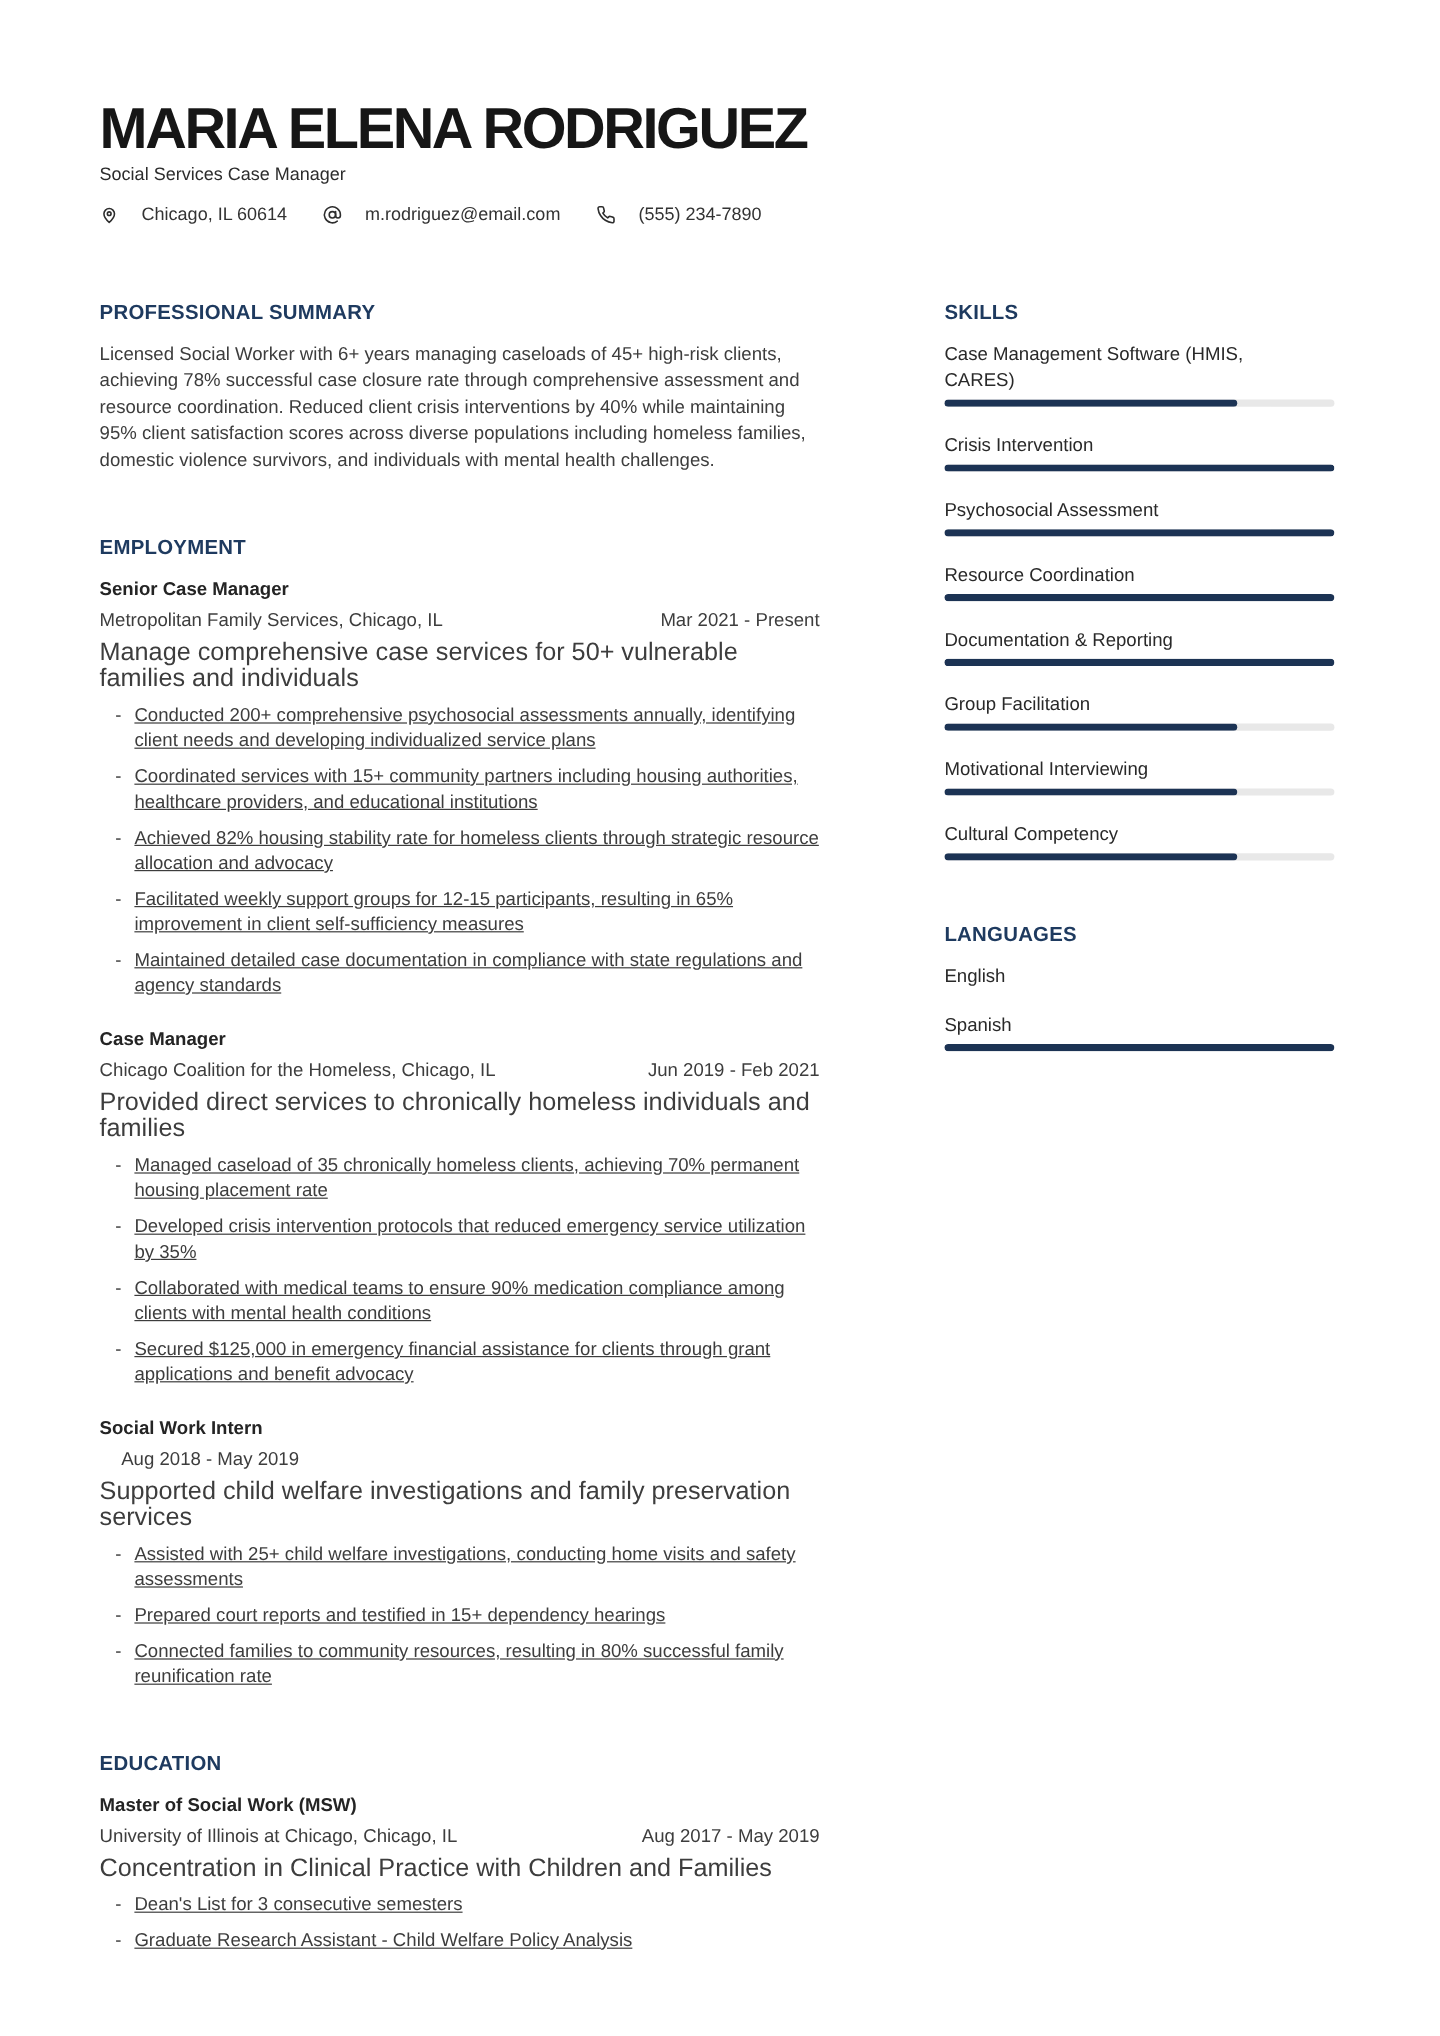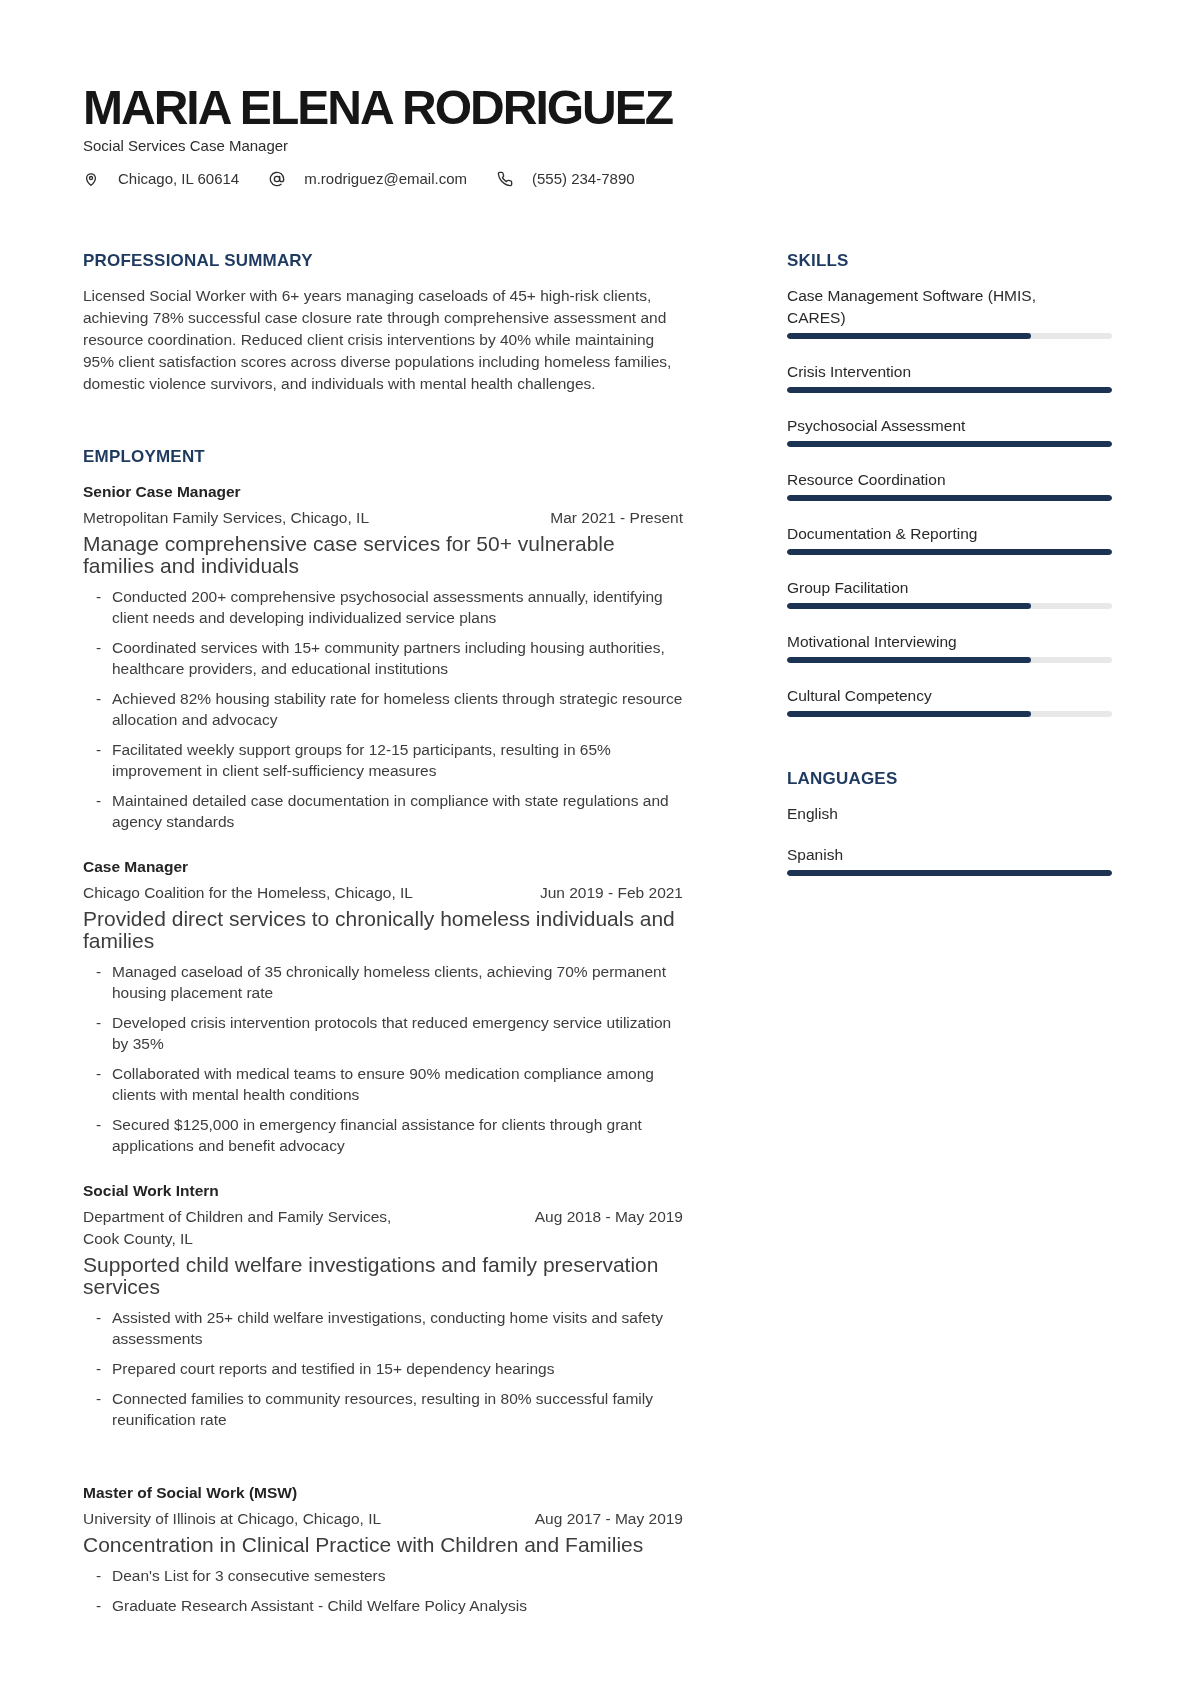--- a/index.html
+++ b/index.html
@@ -44,21 +44,21 @@
   
   .entry + .entry { margin-top:24px; }
   .job-title { font-size:15.5px; font-weight:700; color:#242424; line-height:22px; }
   .company-line { display:flex; justify-content:space-between; margin-top:4px; font-size:15.5px; line-height:22px;gap:28px; }
   .company { white-space:pre-line; }
   .dates { flex:none; margin-left:18px; text-align:right; }
   .entry-summary { margin-top:4px; font-size:21px; line-height:22px; }
   .bullets { margin-top:5px; }
   .bullet { display:flex; margin-top:9px; font-size:15.5px; line-height:21px; }
   .bullet .dash { flex:none; margin-left:13px; width:16px; }
-  .bullet .bullet-text { flex:1; }
+  .bullet .bullet-text { flex:1;text-decoration:underline; }
 
   
   .skill-item { margin-bottom:22px; }
   .skill-label { font-size:15.5px; line-height:22px; color:#292929; margin-bottom:4px; white-space:pre-line; }
   .bar-track { height:6px; background:var(--bar-track); border-radius:3px; overflow:hidden; }
   .bar-fill { height:100%; background:var(--bar-fill); border-radius:3px; }
   .lang-item { margin-bottom:19px; }
   .lang-item .bar-track { margin-top:4px; }
 </style>
 </head>
@@ -163,22 +163,20 @@
                 </div>
                 <div class="bullet">
                   <span class="dash">-</span>
                   <span class="bullet-text">Secured $125,000 in emergency financial assistance for clients through grant applications and benefit advocacy</span>
                 </div>
               </div>
             </div>
             <div class="entry">
               <div class="job-title">Social Work Intern</div>
               <div class="company-line">
-                <span class="company">Department of Children and Family Services,
-Cook County, IL</span>
                 <span class="dates">Aug 2018 - May 2019</span>
               </div>
               <div class="entry-summary">Supported child welfare investigations and family preservation services</div>
               <div class="bullets">
                 <div class="bullet">
                   <span class="dash">-</span>
                   <span class="bullet-text">Assisted with 25+ child welfare investigations, conducting home visits and safety assessments</span>
                 </div>
                 <div class="bullet">
                   <span class="dash">-</span>
@@ -187,20 +185,21 @@
                 <div class="bullet">
                   <span class="dash">-</span>
                   <span class="bullet-text">Connected families to community resources, resulting in 80% successful family reunification rate</span>
                 </div>
               </div>
             </div>
           </div>
       </div>
 
       <div class="section">
+        <h2 class="section-heading">EDUCATION</h2>
         <div>
             <div class="entry">
               <div class="job-title">Master of Social Work (MSW)</div>
               <div class="company-line">
                 <span class="company">University of Illinois at Chicago, Chicago, IL</span>
                 <span class="dates">Aug 2017 - May 2019</span>
               </div>
               <div class="entry-summary">Concentration in Clinical Practice with Children and Families</div>
               <div class="bullets">
                 <div class="bullet">

